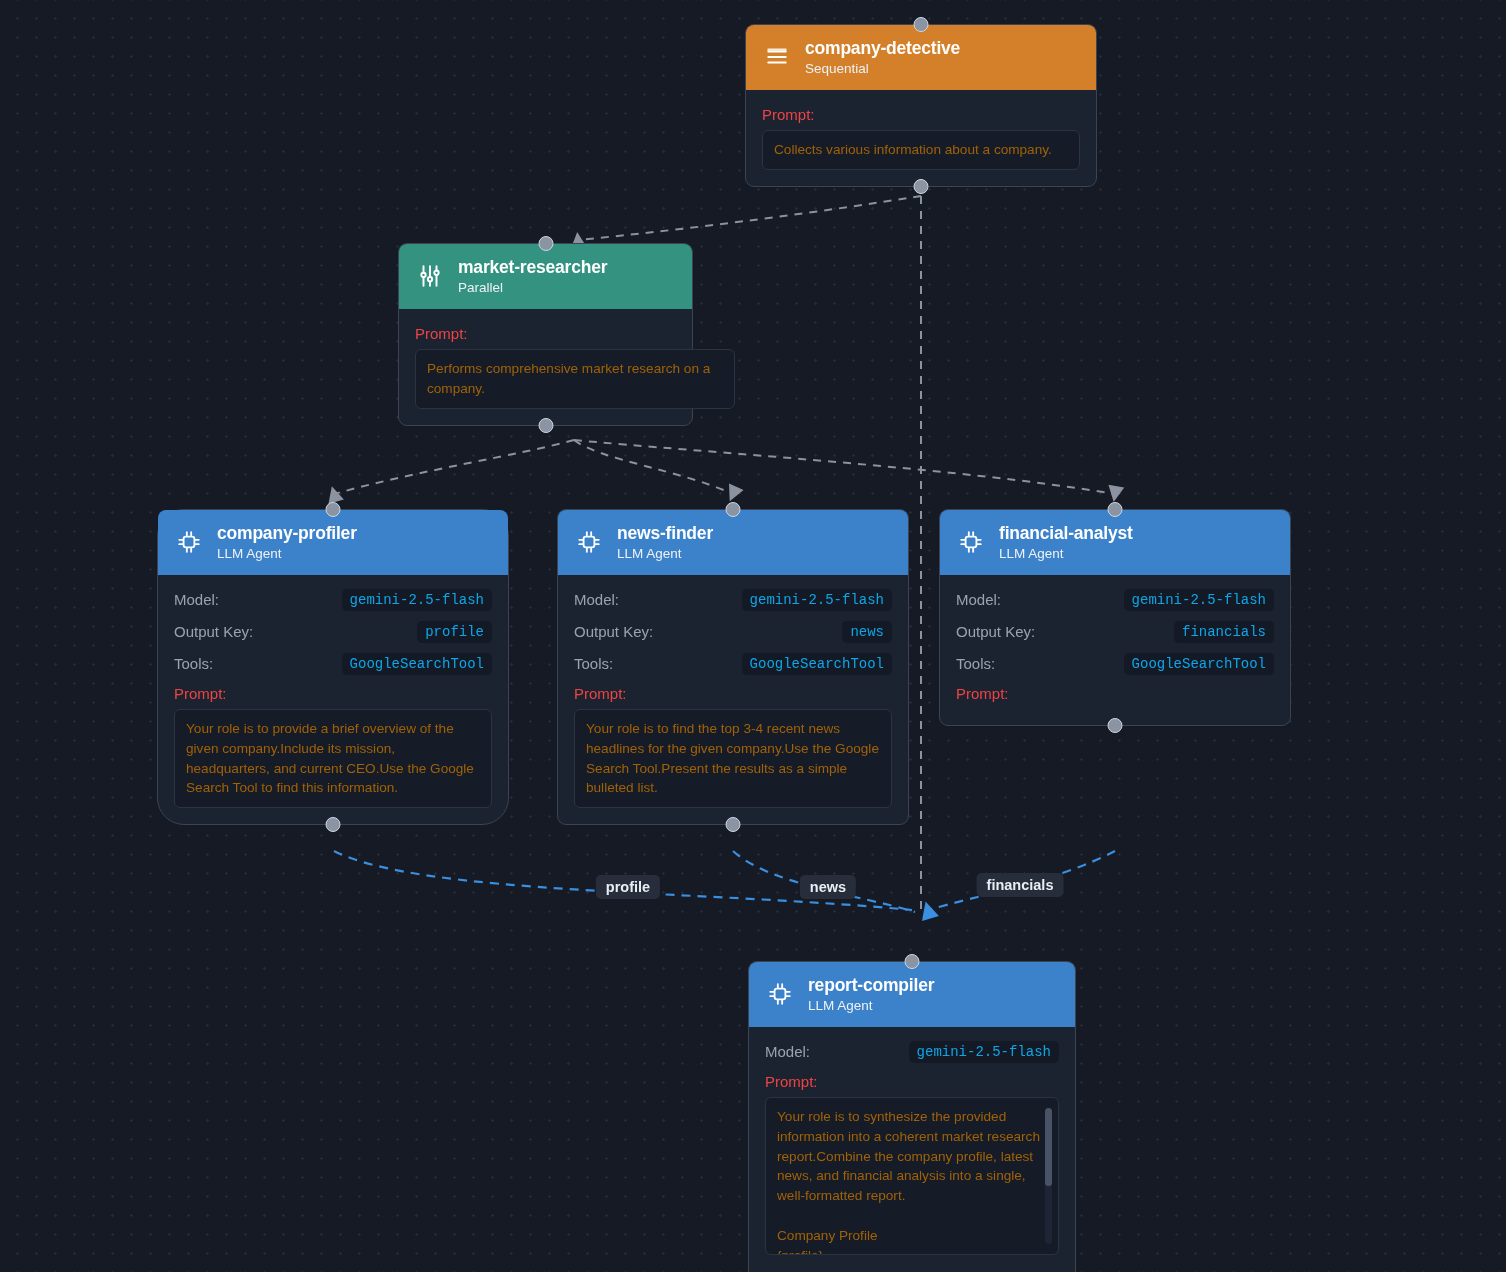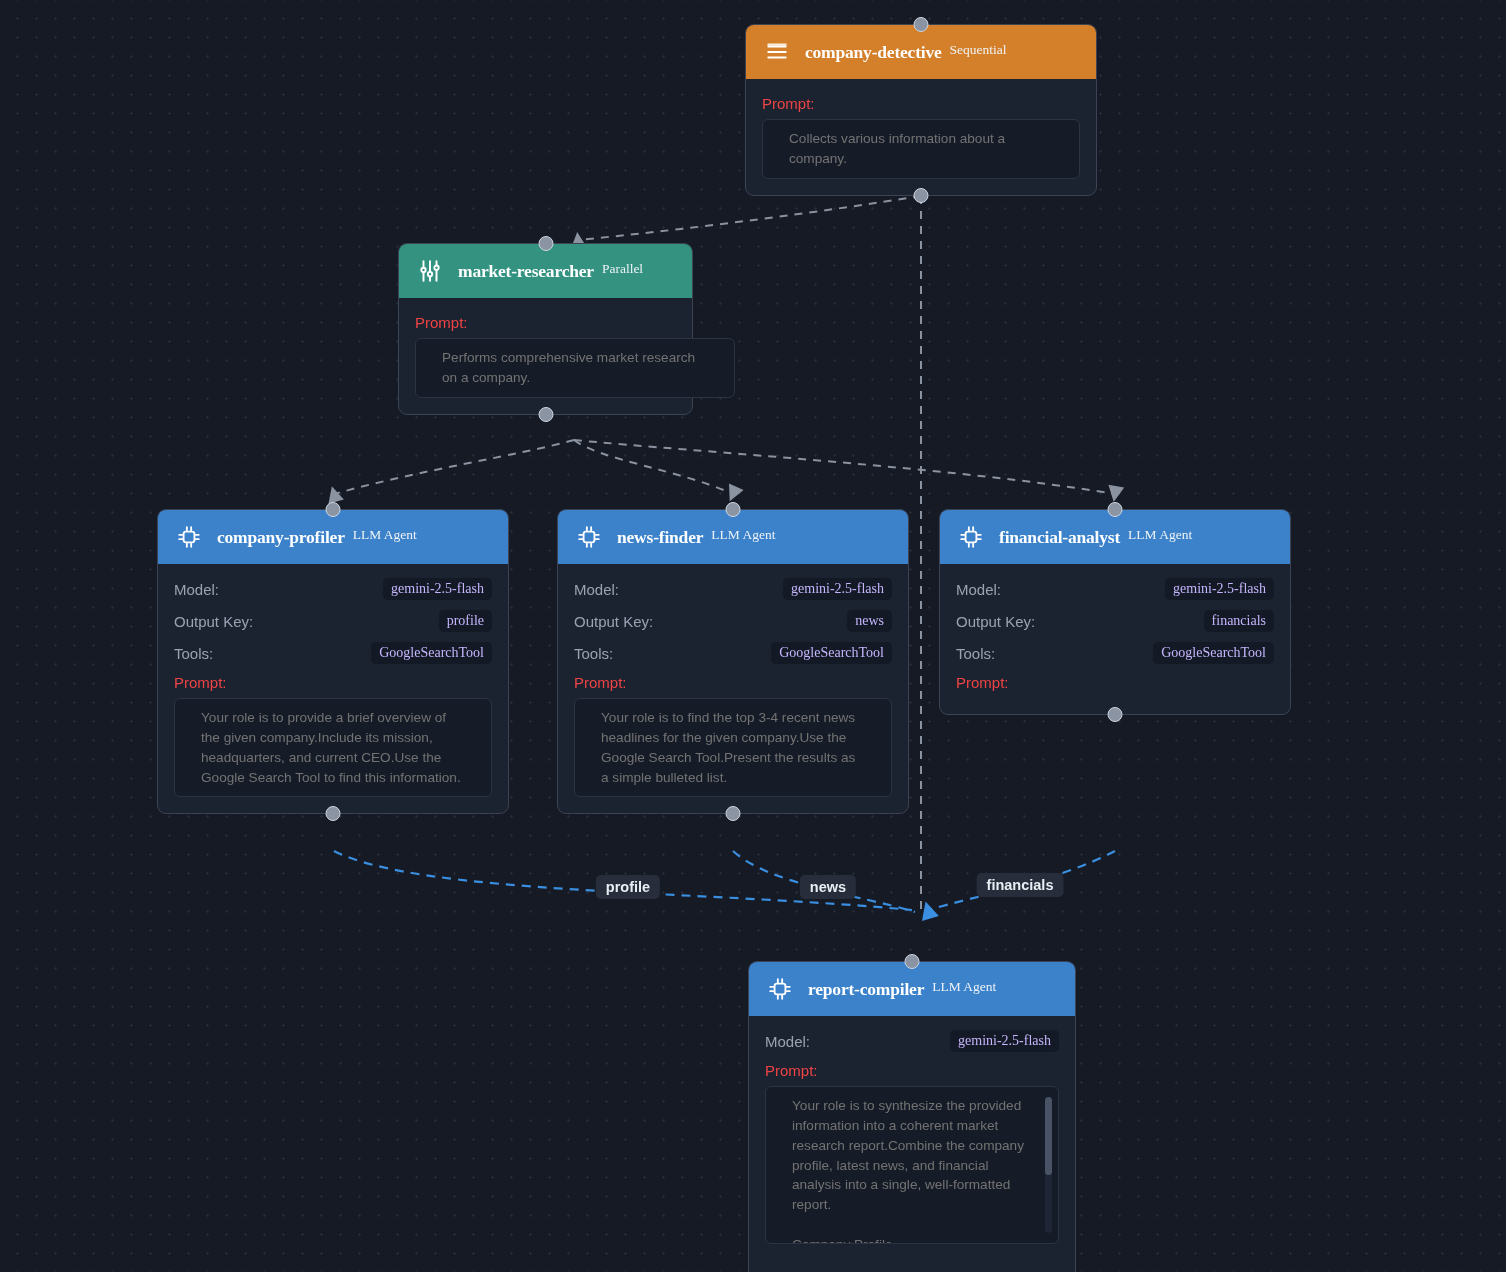--- a/index.html
+++ b/index.html
@@ -30,37 +30,37 @@
     display: flex; align-items: center; gap: 14px;
     padding: 13px 16px 13px 17px;
     border-radius: 8px 8px 0 0;
   }
   .hdr-sequential { background: #d4802a; }
   .hdr-parallel   { background: #339380; }
   .hdr-llm        { background: #3b82cb; }
 
   .node-icon { flex: 0 0 auto; width: 28px; height: 28px; display: flex; align-items: center; justify-content: center; }
   .node-icon svg { display: block; }
-  .hdr-text { display: flex; flex-direction: row; gap: 8px; min-width: 0; font-family: Liberation Serif, serif; }
+  .hdr-text { display: flex; flex-direction: column; gap: 2px; min-width: 0; }
   .node-title { font-size: 17.5px; font-weight: bold; color: #ffffff; letter-spacing: -0.2px; line-height: 1.18; }
   .node-subtitle { font-size: 13.5px; color: #eef2f6; line-height: 1.2; }
 
   .node-body { padding: 14px 16px 16px 16px; }
   .field-row { display: flex; align-items: center; justify-content: space-between; gap: 28px; margin-bottom: 10px; }
   .field-label { font-size: 15px; color: #9aa3b2; white-space: nowrap; }
   .pill {
-    font-family: Liberation Serif, serif;
-    font-size: 14px; color: #c4b5fd;
+    font-family: Liberation Mono, monospace;
+    font-size: 14px; color: #0ea5e9;
     background: #141a25; border-radius: 5px;
     padding: 3px 8px; white-space: nowrap;
   }
   .prompt-label { font-size: 15px; color: #ef4444; margin: 2px 0 7px 0; }
   .prompt-box {
     background: #151b27; border: 1px solid #2c3342; border-radius: 6px;
-    padding: 9px 26px; font-size: 13.6px; color: #737373; line-height: 1.46;
+    padding: 9px 11px; font-size: 13.6px; color: #a16207; line-height: 1.46;
   }
 
   .handle {
     position: absolute; width: 15px; height: 15px; border-radius: 50%;
     background: #8b94a3; border: 1.5px solid #cfd6e0; left: 50%;
     transform: translateX(-50%); z-index: 4;
   }
   .handle.top { top: -8px; }
   .handle.bottom { bottom: -8px; }
 
@@ -70,21 +70,21 @@
   .edge-label {
     position: absolute; transform: translate(-50%, -50%);
     background: #272d3a; color: #e9eef4;
     font-size: 14.5px; font-weight: bold;
     padding: 4px 10px; border-radius: 5px; white-space: nowrap; z-index: 6;
   }
 
   
   #n-detective { left: 745px; top: 24px;  width: 352px; }
   #n-market    { left: 398px; top: 243px; width: 295px; }
-  #n-profiler  { left: 157px; top: 509px; width: 352px; }
+  #n-profiler  { left: 157px; top: 509px; width: 352px; border-radius: 27px; }
   #n-news      { left: 557px; top: 509px; width: 352px; }
   #n-financial { left: 939px; top: 509px; width: 352px; }
   #n-report    { left: 748px; top: 925px; width: 328px; height: 322px; margin-top: 36px; }
   #n-report .prompt-box { height: 158px; overflow: hidden; position: relative; }
 </style>
 </head>
 <body>
 
 <div id="canvas">
 

